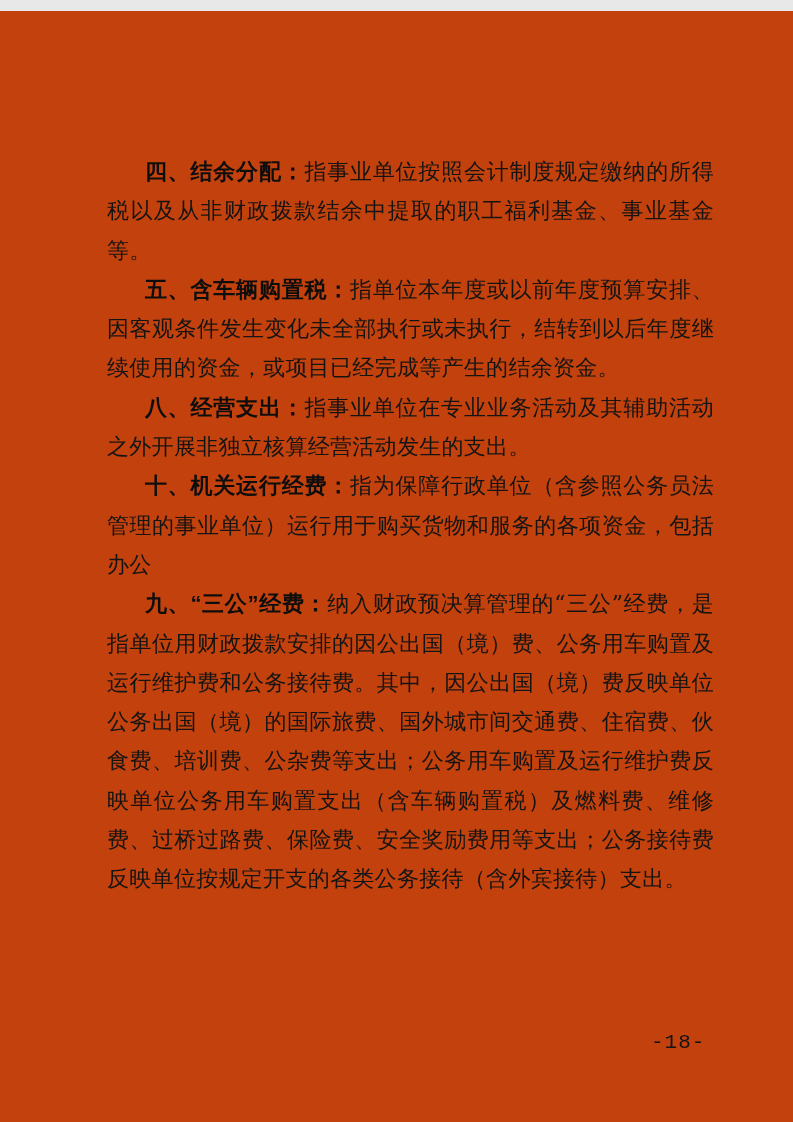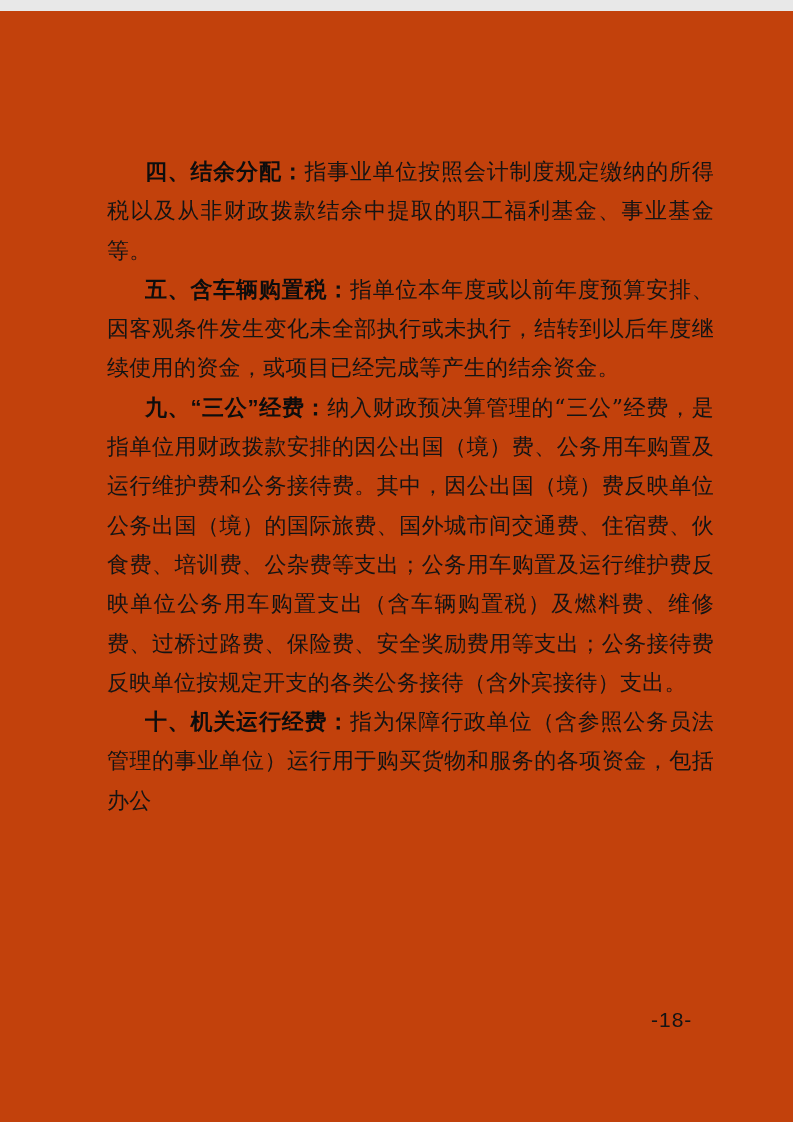--- a/index.html
+++ b/index.html
@@ -31,41 +31,42 @@
     text-indent: 38px;
     letter-spacing: 0.3px;
   }
   .term-heading {
     font-weight: bold;
     font-family: "Liberation Sans", "DejaVu Sans", sans-serif;
     color: #0d0d0d;
   }
   .page-number {
     position: absolute;
-    top: 997px;
+    top: 1020px;
     left: 651px;
     font-size: 21px;
     letter-spacing: 1px;
-    font-family: Liberation Sans, sans-serif;
+    font-family: Liberation Mono, monospace;
     color: #141414;
   }
 </style>
 </head>
 <body>
 
 <div class="page">
   <div class="content">
 
     <p class="para"><span class="term-heading">四、结余分配：</span><span>指事业单位按照会计制度规定缴纳的所得税以及从非财政拨款结余中提取的职工福利基金、事业基金等。</span></p>
 
     <p class="para"><span class="term-heading">五、含车辆购置税：</span><span>指单位本年度或以前年度预算安排、因客观条件发生变化未全部执行或未执行，结转到以后年度继续使用的资金，或项目已经完成等产生的结余资金。</span></p>
 
 
 
+    <p class="para"><span class="term-heading">八、经营支出：</span><span>指事业单位在专业业务活动及其辅助活动之外开展非独立核算经营活动发生的支出。</span></p>
+
+    <p class="para"><span class="term-heading">十、机关运行经费：</span><span>指为保障行政单位（含参照公务员法管理的事业单位）运行用于购买货物和服务的各项资金，包括办公</span></p>
 
     <p class="para"><span class="term-heading">九、“三公”经费：</span><span>纳入财政预决算管理的“三公”经费，是指单位用财政拨款安排的因公出国（境）费、公务用车购置及运行维护费和公务接待费。其中，因公出国（境）费反映单位公务出国（境）的国际旅费、国外城市间交通费、住宿费、伙食费、培训费、公杂费等支出；公务用车购置及运行维护费反映单位公务用车购置支出（含车辆购置税）及燃料费、维修费、过桥过路费、保险费、安全奖励费用等支出；公务接待费反映单位按规定开支的各类公务接待（含外宾接待）支出。</span></p>
-
-    <p class="para"><span class="term-heading">十、机关运行经费：</span><span>指为保障行政单位（含参照公务员法管理的事业单位）运行用于购买货物和服务的各项资金，包括办公</span></p>
 
   </div>
 
   <div class="page-number">-18-</div>
 </div>
 
 </body></html>

